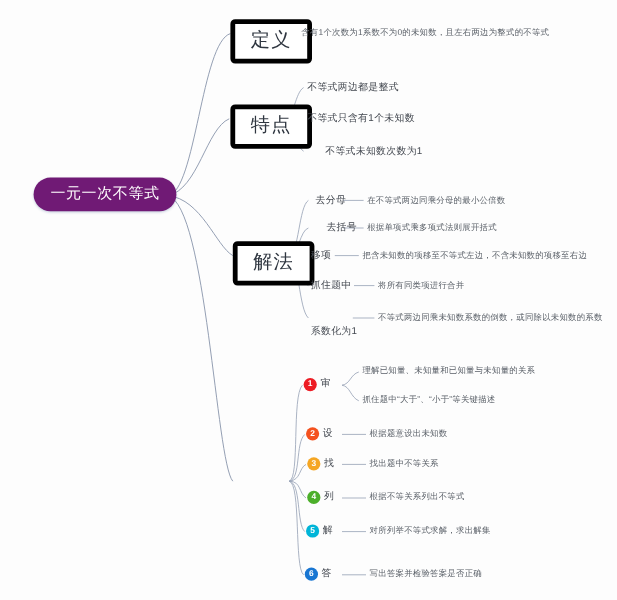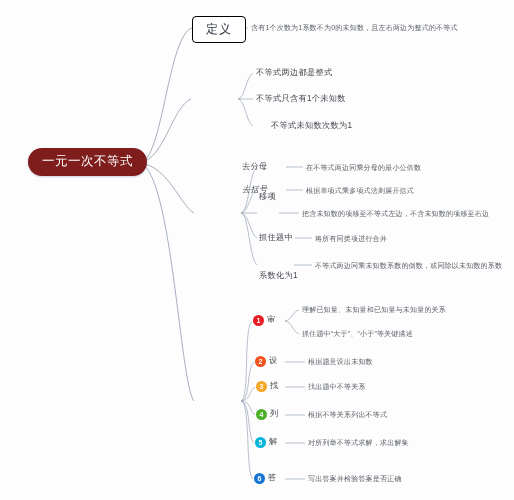--- a/index.html
+++ b/index.html
@@ -37,24 +37,24 @@
     border-radius: 16px;
     font-size: 12.5px;
     letter-spacing: 0.5px;
     padding: 7px 14px 8px 14px;
     line-height: 1;
     box-shadow: 0 1px 2px rgba(40,70,130,0.25);
   }
   
   .l1 {
     background: #ffffff;
-    border: 1px solid #000000;
+    border: 4px solid #000000;
     border-radius: 4px;
     color: #2f3640;
-    font-size: 12px;
+    font-size: 16px;
     padding: 6px 13px 7px 13px;
     line-height: 1;
     letter-spacing: 1px;
   }
   
   .l2 {
     color: #42474f;
     font-size: 8.2px;
     line-height: 1;
     letter-spacing: 0.3px;
@@ -134,33 +134,35 @@
       <path d="M285,321 C292,322 292,331 299,334"></path>
 
       <path d="M285,362 L305,362"></path>
       <path d="M285,387 L305,387"></path>
       <path d="M285,415 L305,415"></path>
       <path d="M285,443 L305,443"></path>
       <path d="M285,479 L305,479"></path>
     </g>
   </svg>
 
-  <div class="node root" style="left: 28px; top: 148px; background: #7f1d1d;">一元一次不等式</div>
+  <div class="node root" style="left: 28px; top: 148px; background: #701a75;">一元一次不等式</div>
 
   <div class="node l1" style="left:192px; top:16px;">定义</div>
+  <div class="node l1" style="left:192px; top:87px;">特点</div>
+  <div class="node l1" style="left:194px; top:201px;">解法</div>
 
   <div class="node l3" style="left:251px; top:24px;">含有1个次数为1系数不为0的未知数，且左右两边为整式的不等式</div>
 
   <div class="node l2" style="left:256px; top:69px;">不等式两边都是整式</div>
   <div class="node l2" style="left:256px; top:95px;">不等式只含有1个未知数</div>
   <div class="node l2" style="left:271px; top:122px;">不等式未知数次数为1</div>
 
-  <div class="node l2" style="left:242px; top:163px;text-align:right;">去分母</div>
-  <div class="node l2" style="left:242px; top:186px;font-style:italic;">去括号</div>
-  <div class="node l2" style="left:259px; top:193px;">移项</div>
+  <div class="node l2" style="left:263px; top:163px;text-align:right;">去分母</div>
+  <div class="node l2" style="left:272px; top:186px;">去括号</div>
+  <div class="node l2" style="left:259px; top:209px;">移项</div>
   <div class="node l2" style="left:259px; top:234px;">抓住题中</div>
   <div class="node l2" style="left:259px; top:272px;">系数化为1</div>
 
   <div class="node l3" style="left:306px; top:164px;">在不等式两边同乘分母的最小公倍数</div>
   <div class="node l3" style="left:306px; top:187px;">根据单项式乘多项式法则展开括式</div>
   <div class="node l3" style="left:302px; top:210px;">把含未知数的项移至不等式左边，不含未知数的项移至右边</div>
   <div class="node l3" style="left:315px; top:235px;">将所有同类项进行合并</div>
   <div class="node l3" style="left:315px; top:262px;">不等式两边同乘未知数系数的倒数，或同除以未知数的系数</div>
 
   <div class="node step" style="left:253px; top:315px;">

